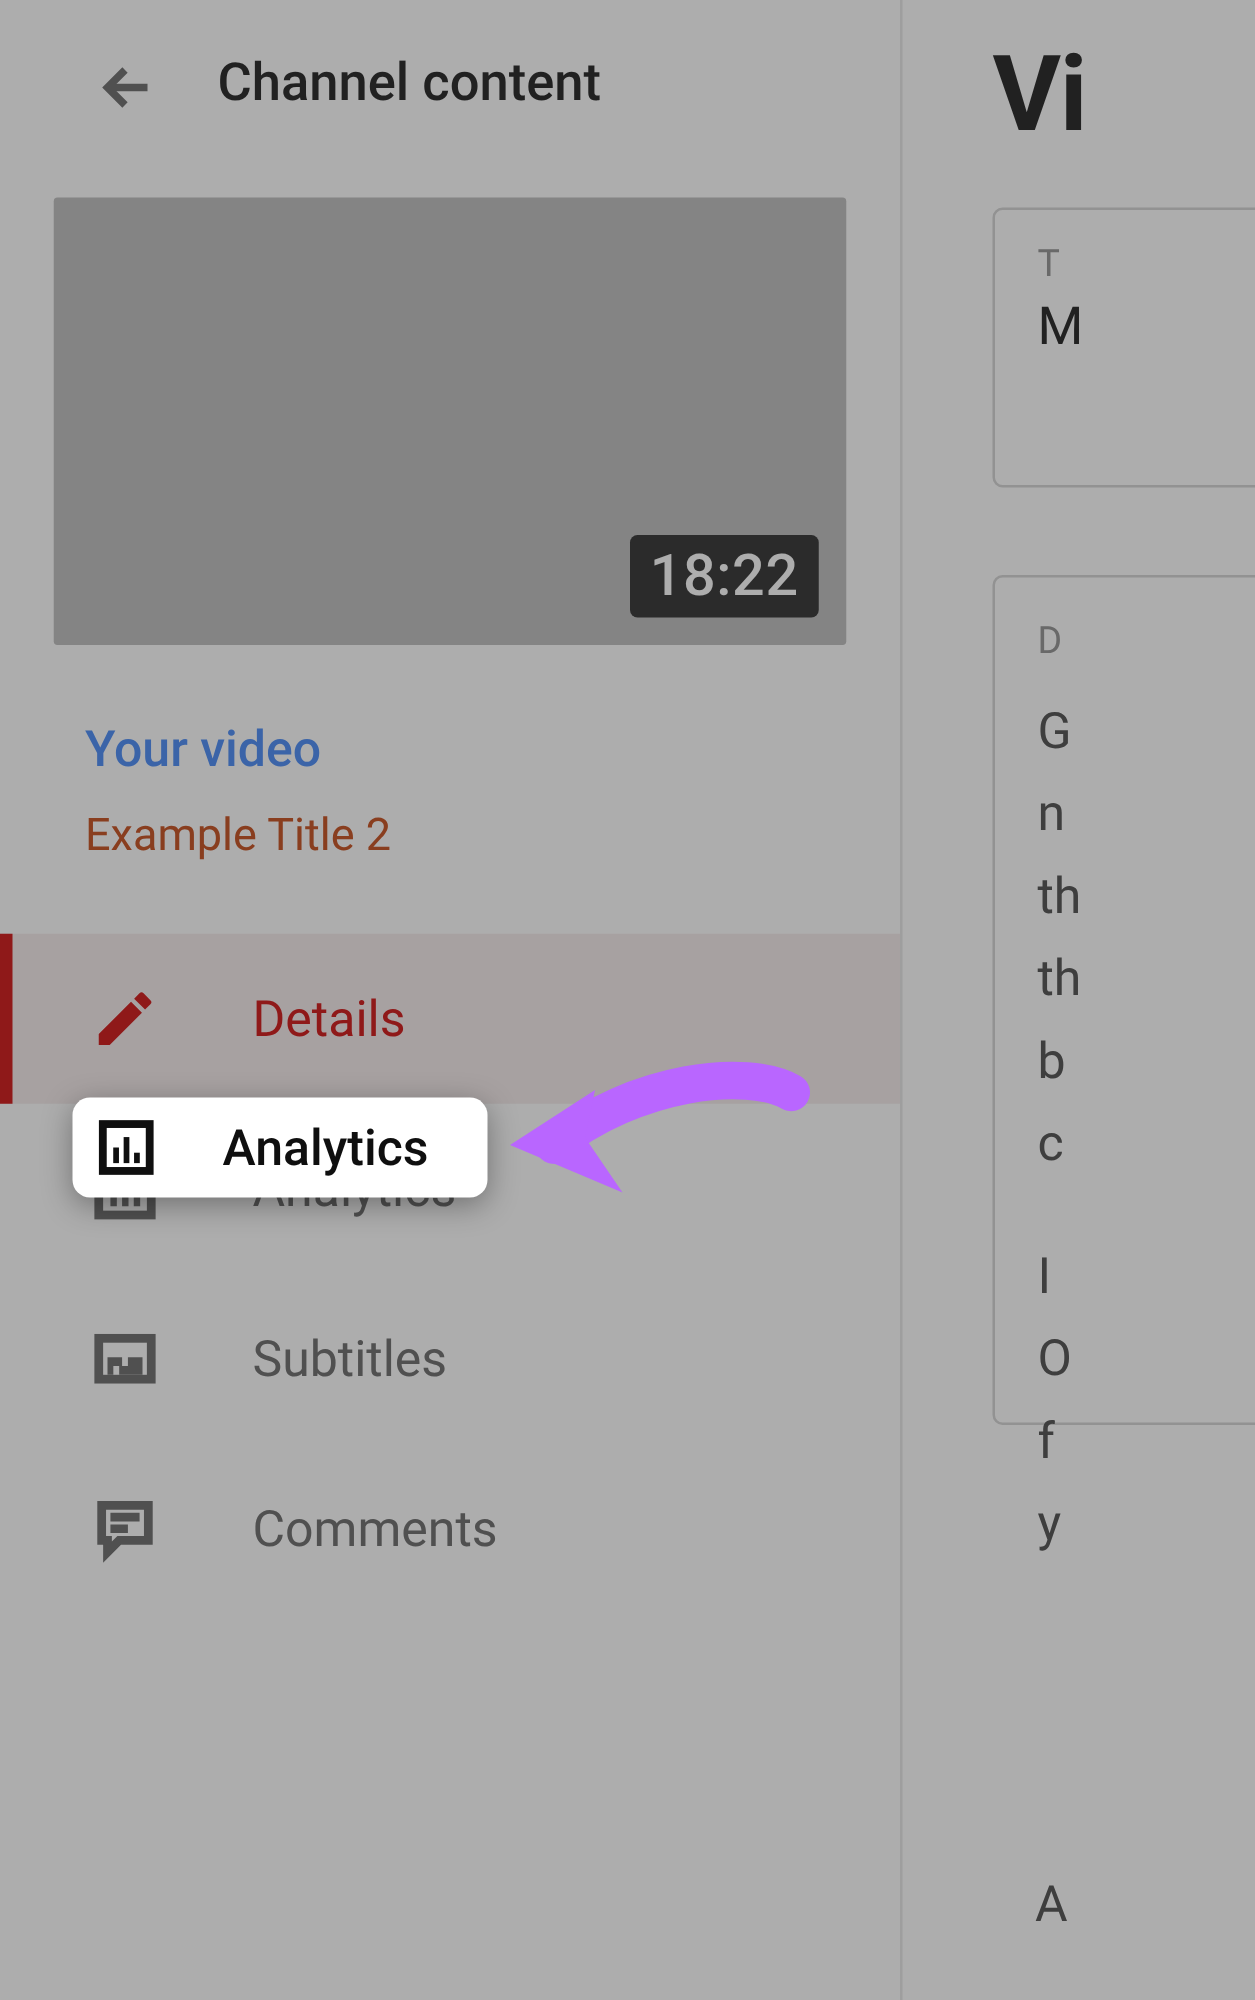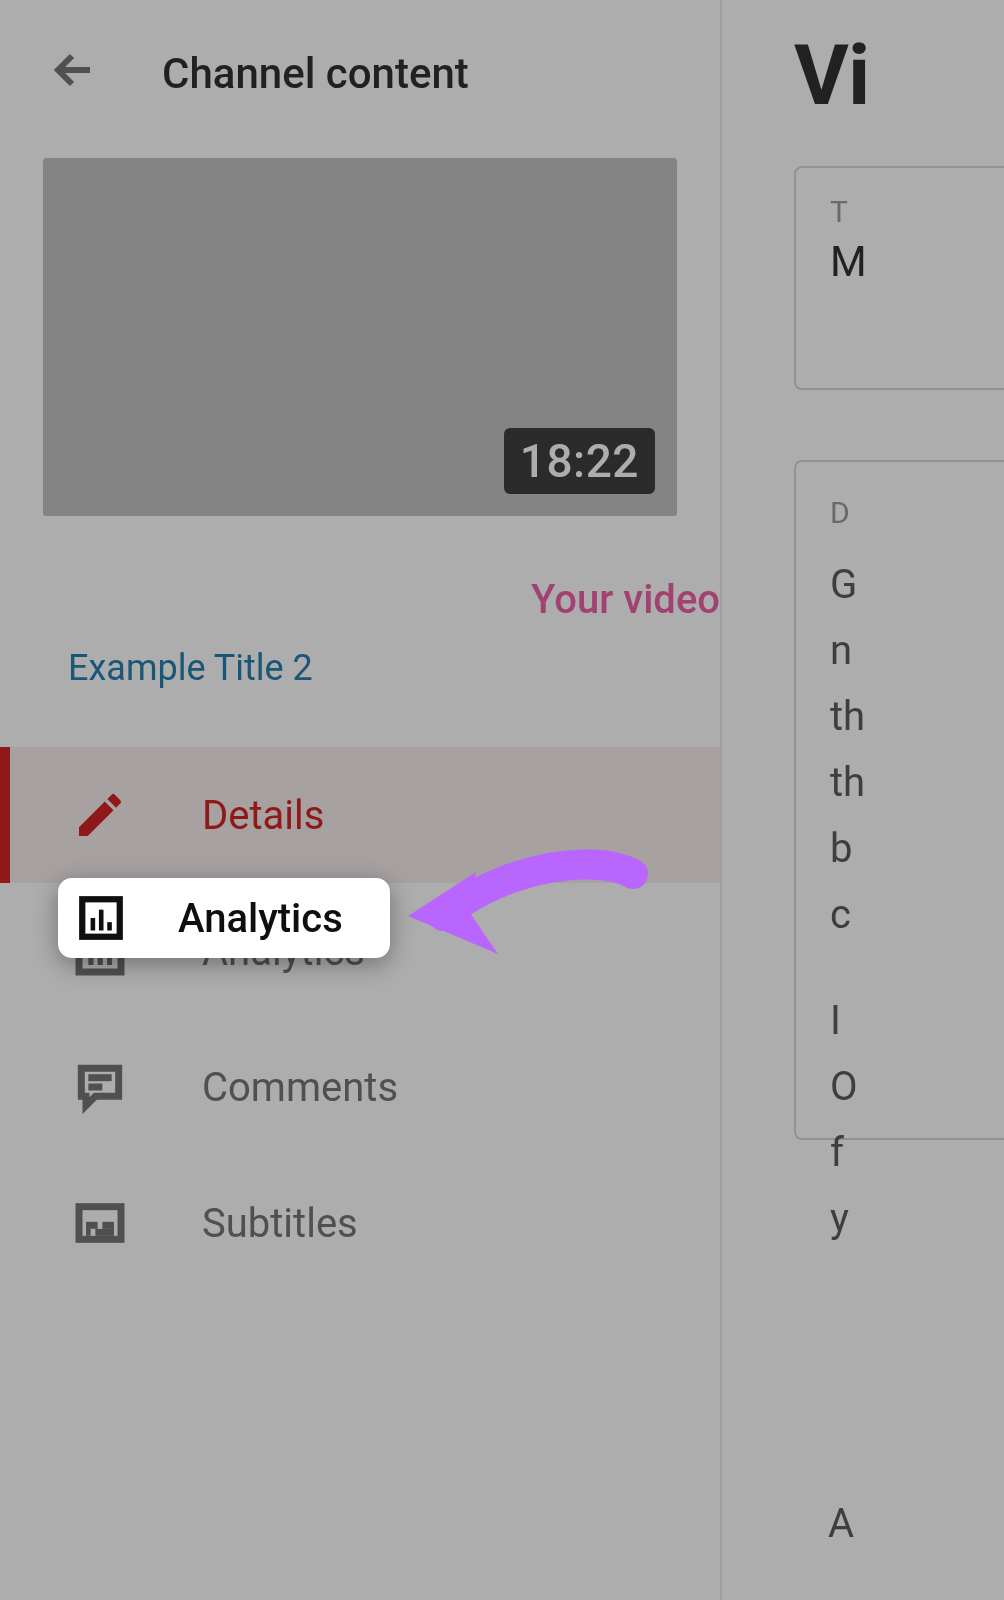--- a/index.html
+++ b/index.html
@@ -5,37 +5,37 @@
     * { box-sizing: border-box; margin: 0; padding: 0; }
     html, body { width: 1004px; height: 1600px; overflow: hidden; font-family: Roboto, Arial, sans-serif; }
     .stage { position: relative; width: 1004px; height: 1600px; background: #fff; }
 
     
     .sidebar {
       position: absolute; left: 0; top: 0; width: 722px; height: 1600px;
       background: #ffffff; border-right: 2px solid #e5e5e5;
     }
     .sidebar-header {
-      display: flex; align-items: flex-end; gap: 60px;
-      padding: 42px 34px 0 46px;
+      display: flex; align-items: flex-start; gap: 44px;
+      padding: 42px 34px 0 74px;
     }
     .back-btn { display: flex; align-items: center; justify-content: center; width: 56px; height: 56px; cursor: pointer; }
     .back-btn svg { width: 48px; height: 48px; stroke: #606060; fill: none; stroke-width: 3; }
     .header-title { font-size: 42px; font-weight: 500; color: #0f0f0f; }
 
     .thumb-wrap { position: relative; margin: 60px auto 0 auto; width: 634px; height: 358px; background: #b8b8b8; border-radius: 3px; }
     .duration {
       position: absolute; right: 22px; bottom: 22px;
       background: #1f1f1f; color: #fff; font-size: 46px; font-weight: 500;
       padding: 6px 16px; border-radius: 6px; letter-spacing: 0.5px;
     }
 
     .video-meta { padding: 60px 0 0 68px; }
-    .meta-label { font-size: 40px; font-weight: 500; color: #ec4899; text-align: right; }
-    .meta-title { font-size: 36px; color: #0369a1; margin-top: 24px; }
+    .meta-label { font-size: 40px; font-weight: 500; color: #3b82f6; }
+    .meta-title { font-size: 36px; color: #c2410c; margin-top: 24px; }
 
     .nav { margin-top: 58px; }
     .nav-item {
       position: relative; display: flex; align-items: center; height: 136px;
       padding-left: 72px; cursor: pointer;
     }
     .nav-item .icn { width: 56px; height: 56px; display: flex; align-items: center; justify-content: center; }
     .nav-item .label { font-size: 40px; font-weight: 400; color: #606060; margin-left: 74px; }
     .nav-item.active { background: #f5eaea; }
     .nav-item.active::before { content:""; position:absolute; left:0; top:0; width:10px; height:100%; background:#cc0000; }
@@ -125,39 +125,39 @@
             <rect x="15" y="14" width="2.2" height="4" class="icon-fill"></rect>
           </svg>
         </span>
         <span class="label">Analytics</span>
       </div>
 
 
       <div class="nav-item">
         <span class="icn">
           <svg viewBox="0 0 24 24">
-            <path class="icon-stroke" d="M4 4h16v12H10l-4 4v-4H4z"></path>
-            <line x1="7" y1="8" x2="17" y2="8" class="icon-stroke"></line>
-            <line x1="7" y1="12" x2="13" y2="12" class="icon-stroke"></line>
-          </svg>
-        </span>
-        <span class="label">Comments</span>
-      </div>
-
-      <div class="nav-item">
-        <span class="icn">
-          <svg viewBox="0 0 24 24">
             <rect x="3" y="5" width="18" height="14" class="icon-stroke"></rect>
             <line x1="6" y1="13" x2="11" y2="13" class="icon-stroke"></line>
             <line x1="13" y1="13" x2="18" y2="13" class="icon-stroke"></line>
             <line x1="6" y1="16" x2="8" y2="16" class="icon-stroke"></line>
             <line x1="10" y1="16" x2="18" y2="16" class="icon-stroke"></line>
           </svg>
         </span>
         <span class="label">Subtitles</span>
+      </div>
+
+      <div class="nav-item">
+        <span class="icn">
+          <svg viewBox="0 0 24 24">
+            <path class="icon-stroke" d="M4 4h16v12H10l-4 4v-4H4z"></path>
+            <line x1="7" y1="8" x2="17" y2="8" class="icon-stroke"></line>
+            <line x1="7" y1="12" x2="13" y2="12" class="icon-stroke"></line>
+          </svg>
+        </span>
+        <span class="label">Comments</span>
       </div>
 
     </nav>
   </aside>
 
   <section class="rightpane">
     <div class="right-title">Vi</div>
 
     <div class="fieldbox fb1">
       <div class="fl-label">T</div>

